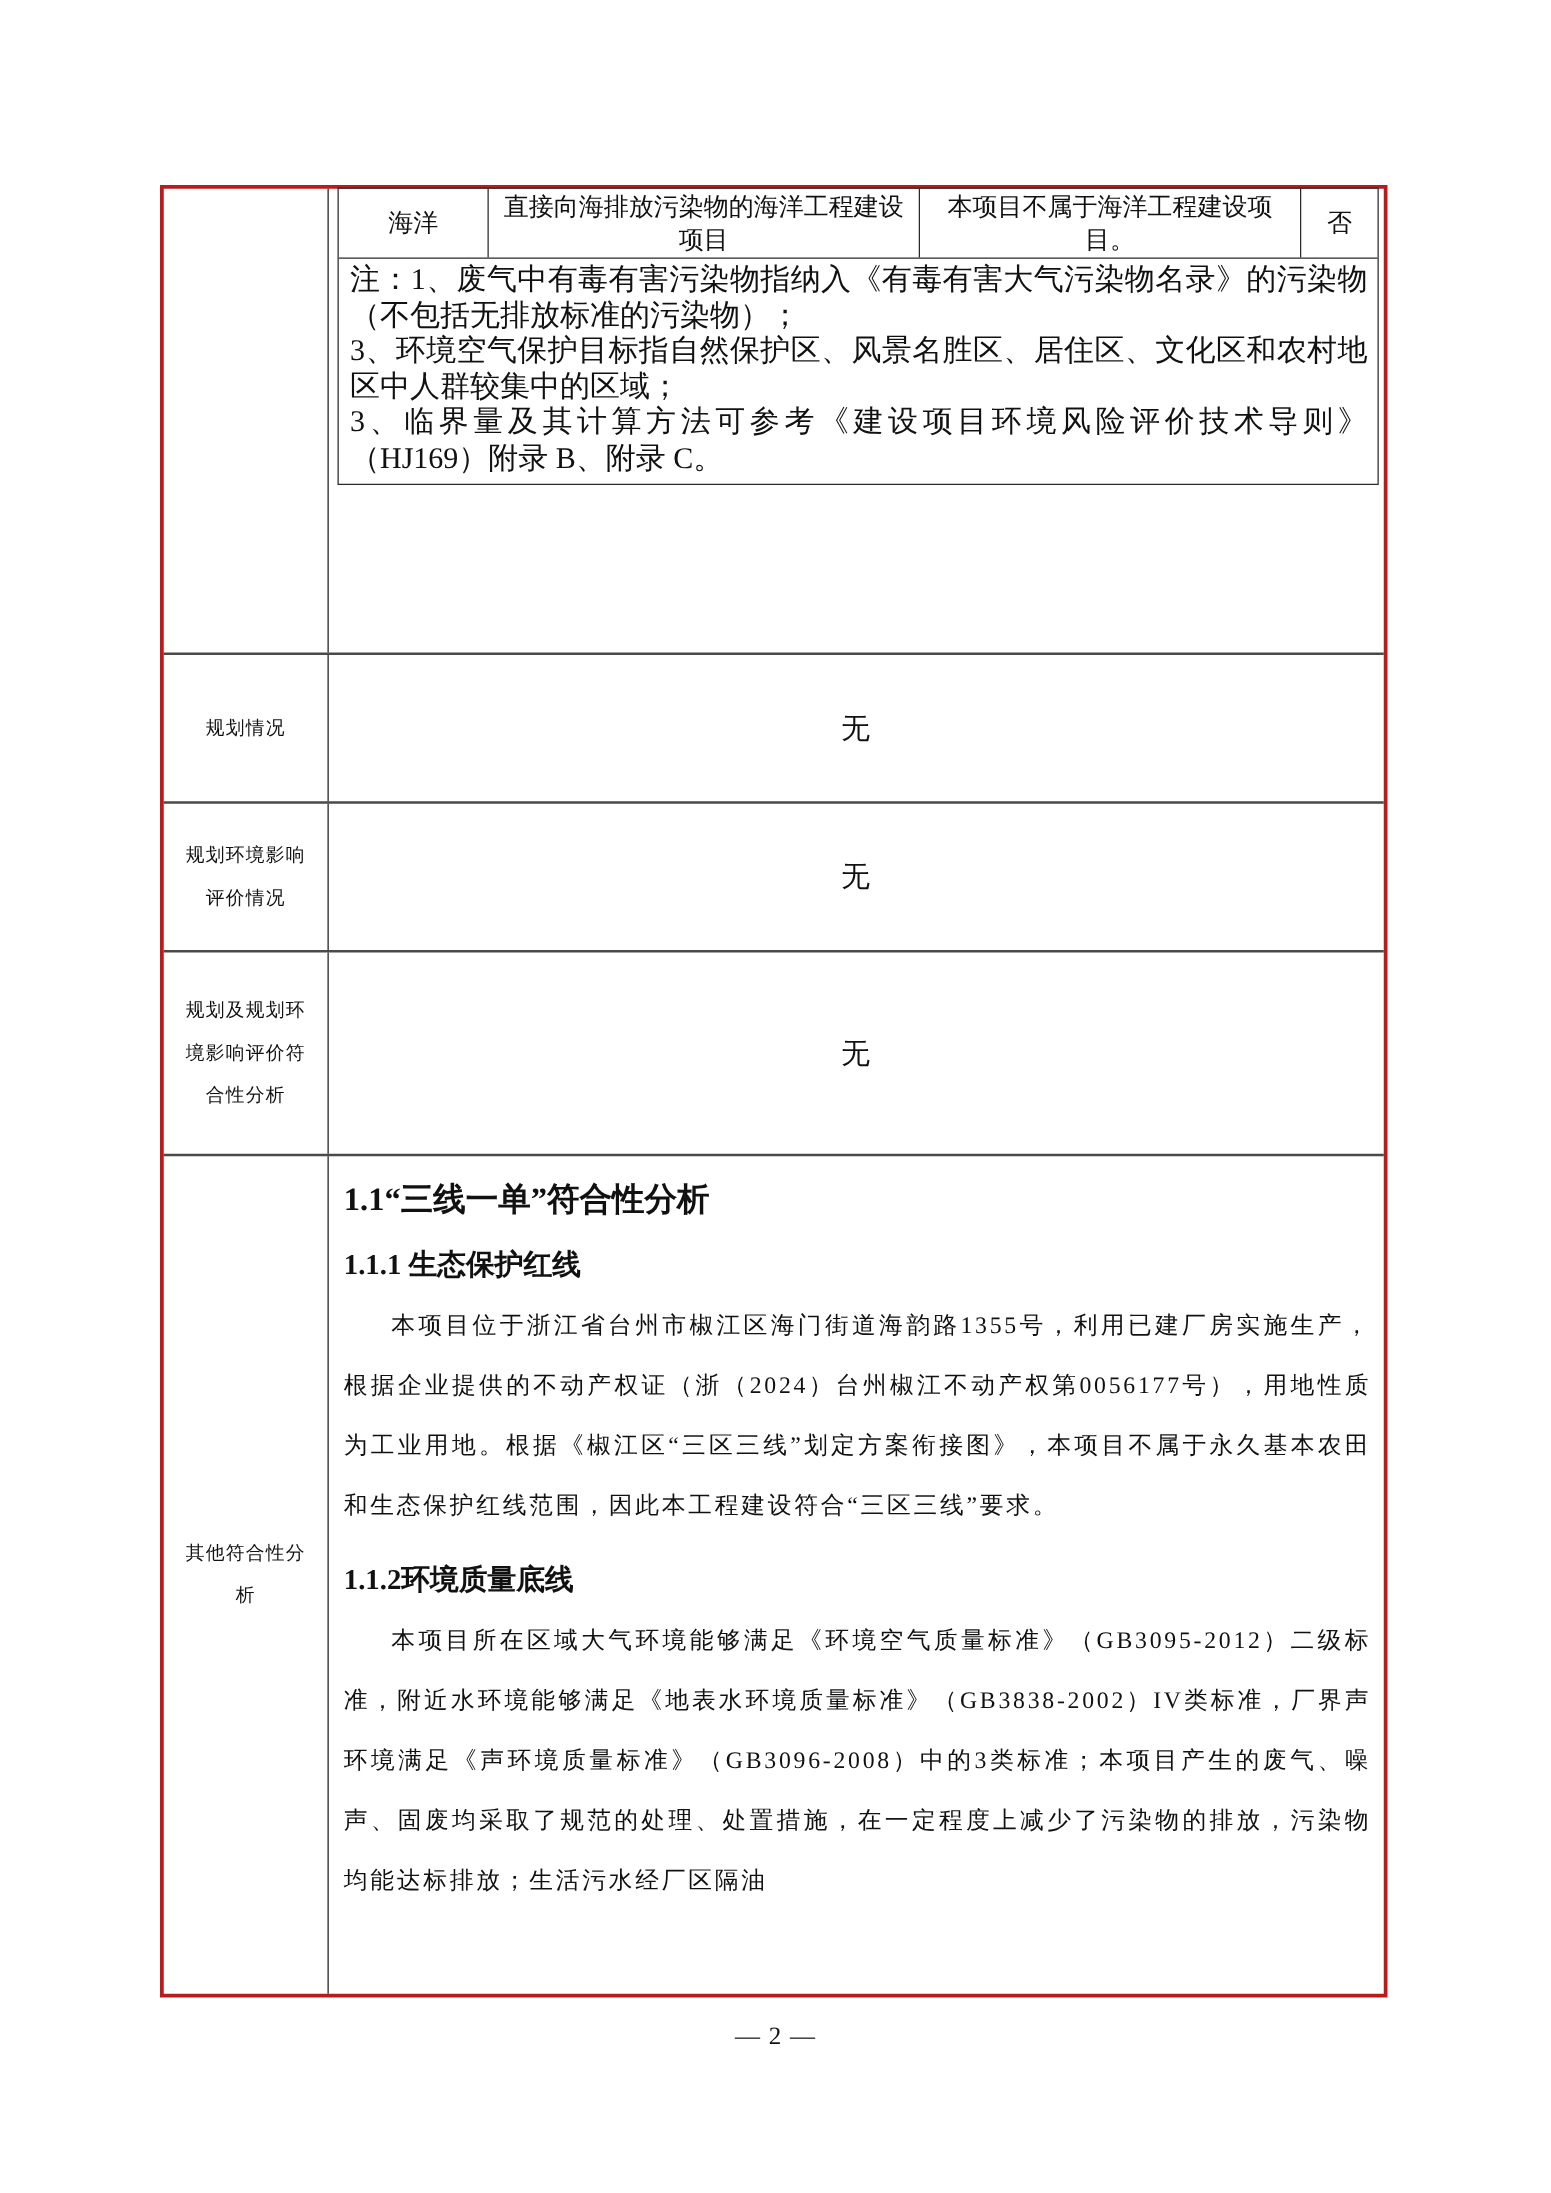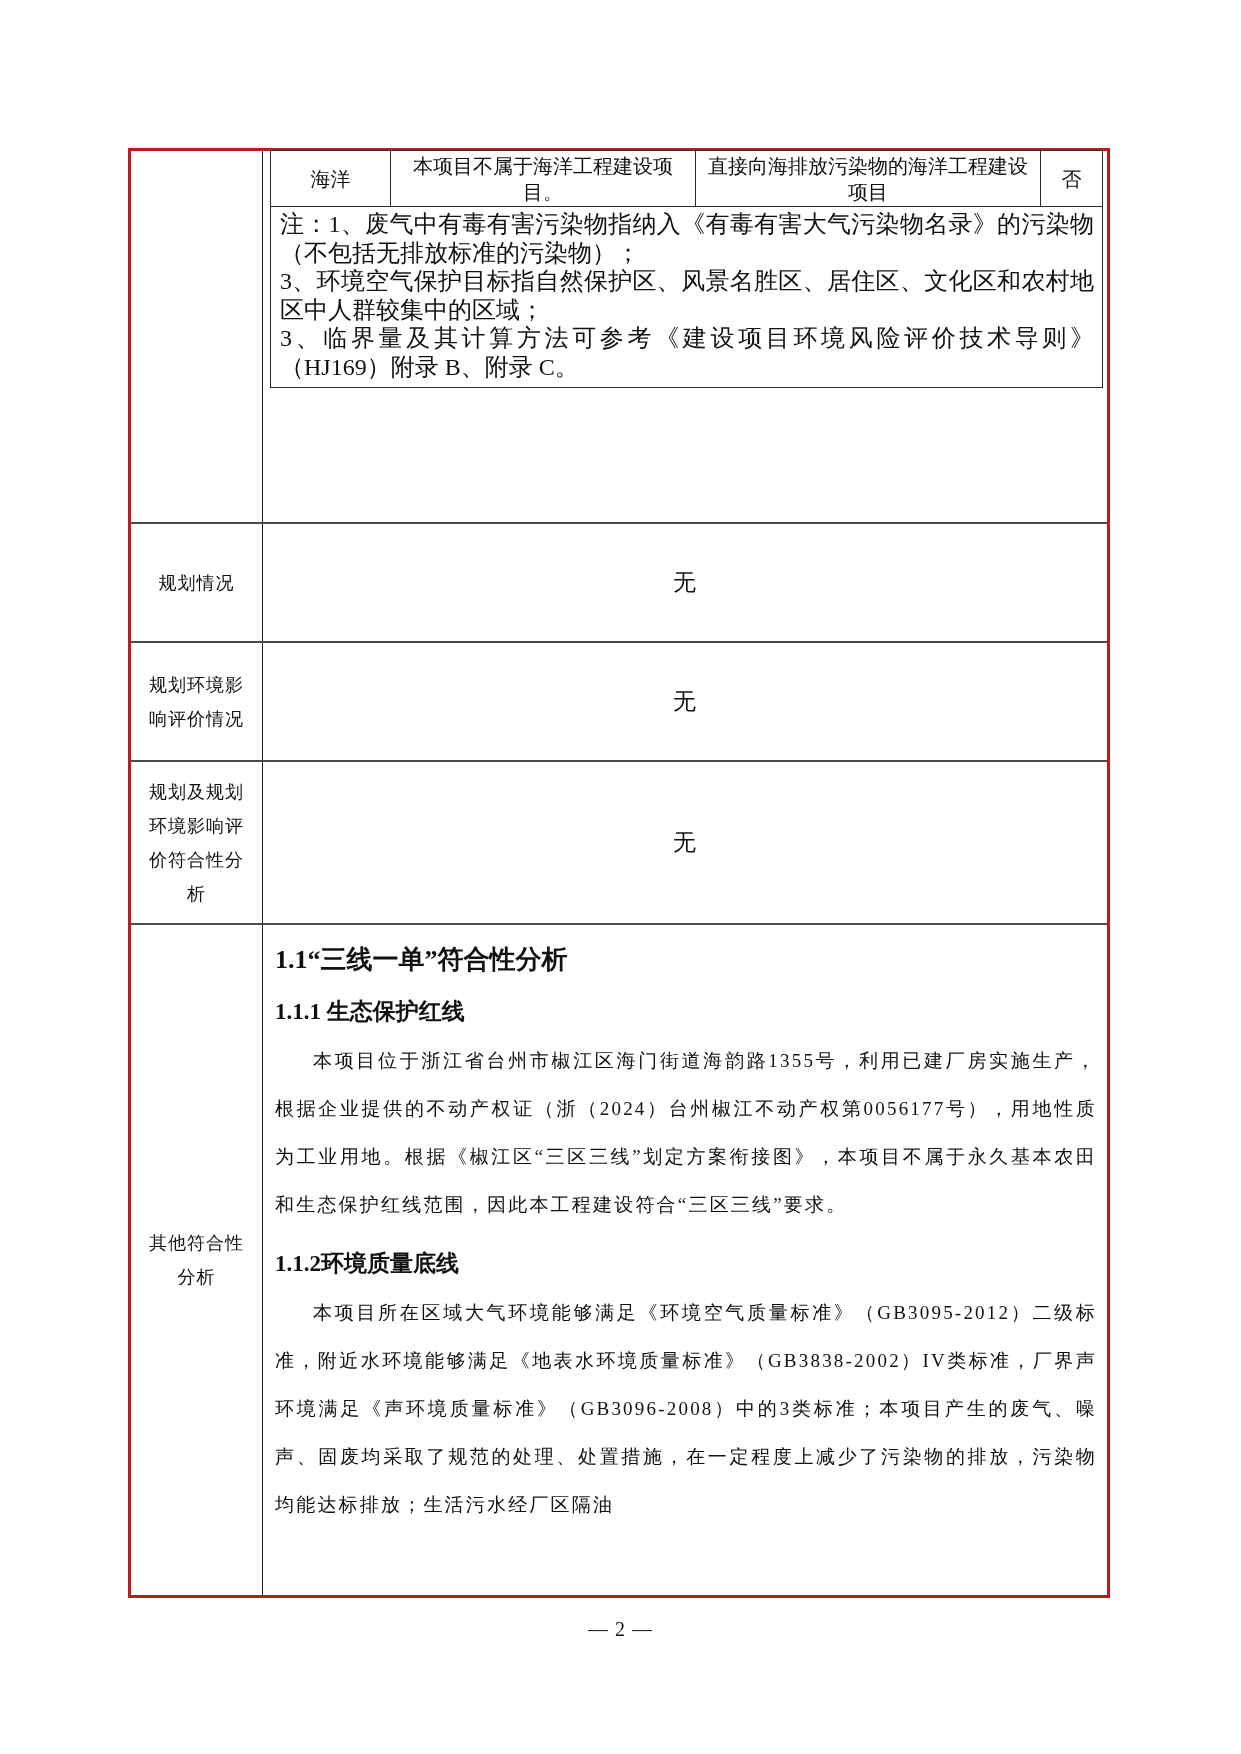--- a/index.html
+++ b/index.html
@@ -25,21 +25,21 @@
   }
   .t-row { display: flex; flex-direction: row; border-bottom: 2px solid #4a4a4a; }
   .t-row:last-child { border-bottom: none; }
   .label-cell {
     width: 132px; flex: 0 0 132px;
     border-right: 1.5px solid #1c1c1c;
     display: flex; align-items: center; justify-content: center;
   }
   .label-inner {
     width: 98px; text-align: center;
-    font-size: 18px; line-height: 34px; letter-spacing: 1px;
+    font-size: 15px; line-height: 34px; letter-spacing: 1px;
     word-break: break-all;
   }
   .content-cell { flex: 1 1 auto; position: relative; }
 
   .row-1 { height: 375px; }
   .row-2 { height: 119px; }
   .row-3 { height: 120px; }
   .row-4 { height: 163px; }
   .row-5 { height: 673px; flex: 1 1 auto; }
 
@@ -107,22 +107,22 @@
 <div class="page">
 
   <div class="outer-table">
 
     <div class="t-row row-1">
       <div class="label-cell"></div>
       <div class="content-cell">
         <div class="inner-block">
           <div class="marine-row">
             <div class="m-cell m-c1">海洋</div>
+            <div class="m-cell m-c2">直接向海排放污染物的海洋工程建设项目</div>
             <div class="m-cell m-c3">本项目不属于海洋工程建设项目。</div>
-            <div class="m-cell m-c2">直接向海排放污染物的海洋工程建设项目</div>
             <div class="m-cell m-c4">否</div>
           </div>
           <div class="notes">
             <div class="note-line">注：1、废气中有毒有害污染物指纳入《有毒有害大气污染物名录》的污染物（不包括无排放标准的污染物）；</div>
             <div class="note-line">3、环境空气保护目标指自然保护区、风景名胜区、居住区、文化区和农村地区中人群较集中的区域；</div>
             <div class="note-line">3、临界量及其计算方法可参考《建设项目环境风险评价技术导则》（HJ169）附录 B、附录 C。</div>
           </div>
         </div>
       </div>
     </div>

